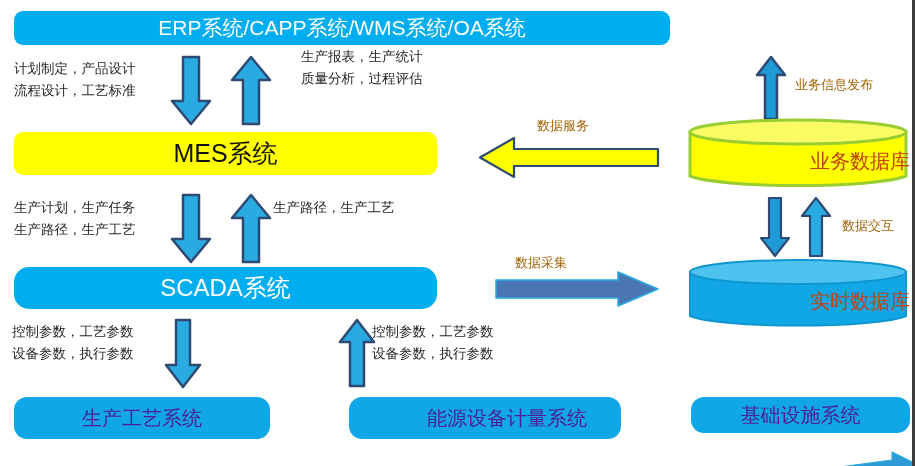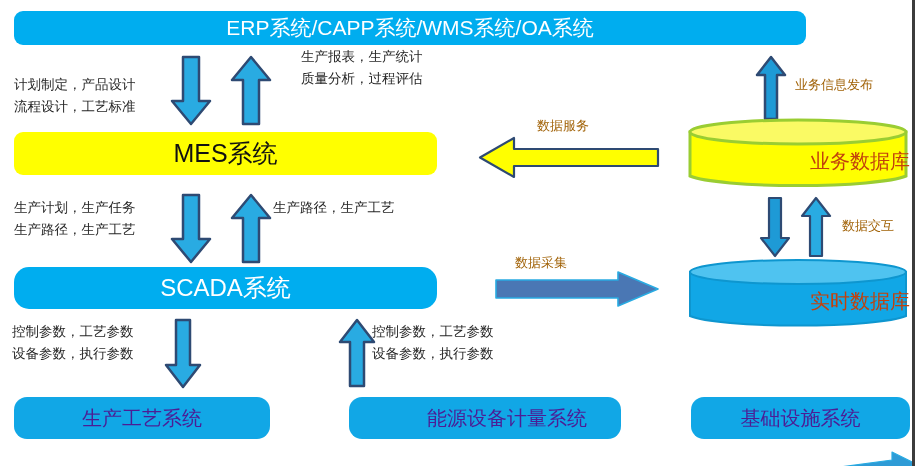--- a/index.html
+++ b/index.html
@@ -66,23 +66,23 @@
     text-align:right;
     color:#c2410c;
     white-space:nowrap;
   }
 </style>
 </head>
 <body>
 
 <div id="stage">
 
-  <div class="node bar-blue" style="left:14px;top:11px;width:792px;height:34px;font-size:21px;">ERP系统/CAPP系统/WMS系统/OA系统</div>
-
-  <div class="label" style="left:14px;top:74px;">
+  <div class="node bar-blue" style="left:14px;top:11px;width:656px;height:34px;font-size:21px;">ERP系统/CAPP系统/WMS系统/OA系统</div>
+
+  <div class="label" style="left:14px;top:58px;">
     <div>计划制定，产品设计</div>
     <div>流程设计，工艺标准</div>
   </div>
 
   <div class="label" style="left:273px;top:46px;margin-left:28px;">
     <div>生产报表，生产统计</div>
     <div>质量分析，过程评估</div>
   </div>
 
   <div class="arrow" style="left:170px;top:55px;">
@@ -141,21 +141,21 @@
   <div class="arrow" style="left:338px;top:318px;">
     <svg width="38" height="70" viewBox="0 0 38 70">
       <polygon points="19,2 36,24 26,24 26,68 12,68 12,24 2,24" fill="#29ABE2" stroke="#2E4A73" stroke-width="2.5" stroke-linejoin="round"></polygon>
     </svg>
   </div>
 
   <div class="node bottom-box" style="left:14px;top:397px;width:256px;height:42px;font-size:20px;">生产工艺系统</div>
 
   <div class="node bottom-box" style="left:349px;top:397px;width:272px;height:42px;font-size:20px;padding-left:44px;">能源设备计量系统</div>
 
-  <div class="node bottom-box" style="left:691px;top:397px;width:219px;height:42px;font-size:20px;">基础设施系统</div>
+  <div class="node bottom-box" style="left:691px;top:397px;width:219px;height:36px;font-size:20px;">基础设施系统</div>
 
   <div class="arrow" style="left:755px;top:55px;">
     <svg width="32" height="66" viewBox="0 0 32 66">
       <polygon points="16,2 30,20 22,20 22,64 10,64 10,20 2,20" fill="#1E9AD6" stroke="#2E4A73" stroke-width="2.5" stroke-linejoin="round"></polygon>
     </svg>
   </div>
   <div class="label-sm" style="left:795px;top:76px;">业务信息发布</div>
 
   <div class="label-sm" style="left:537px;top:117px;">数据服务</div>
   <div class="arrow" style="left:478px;top:135px;">

